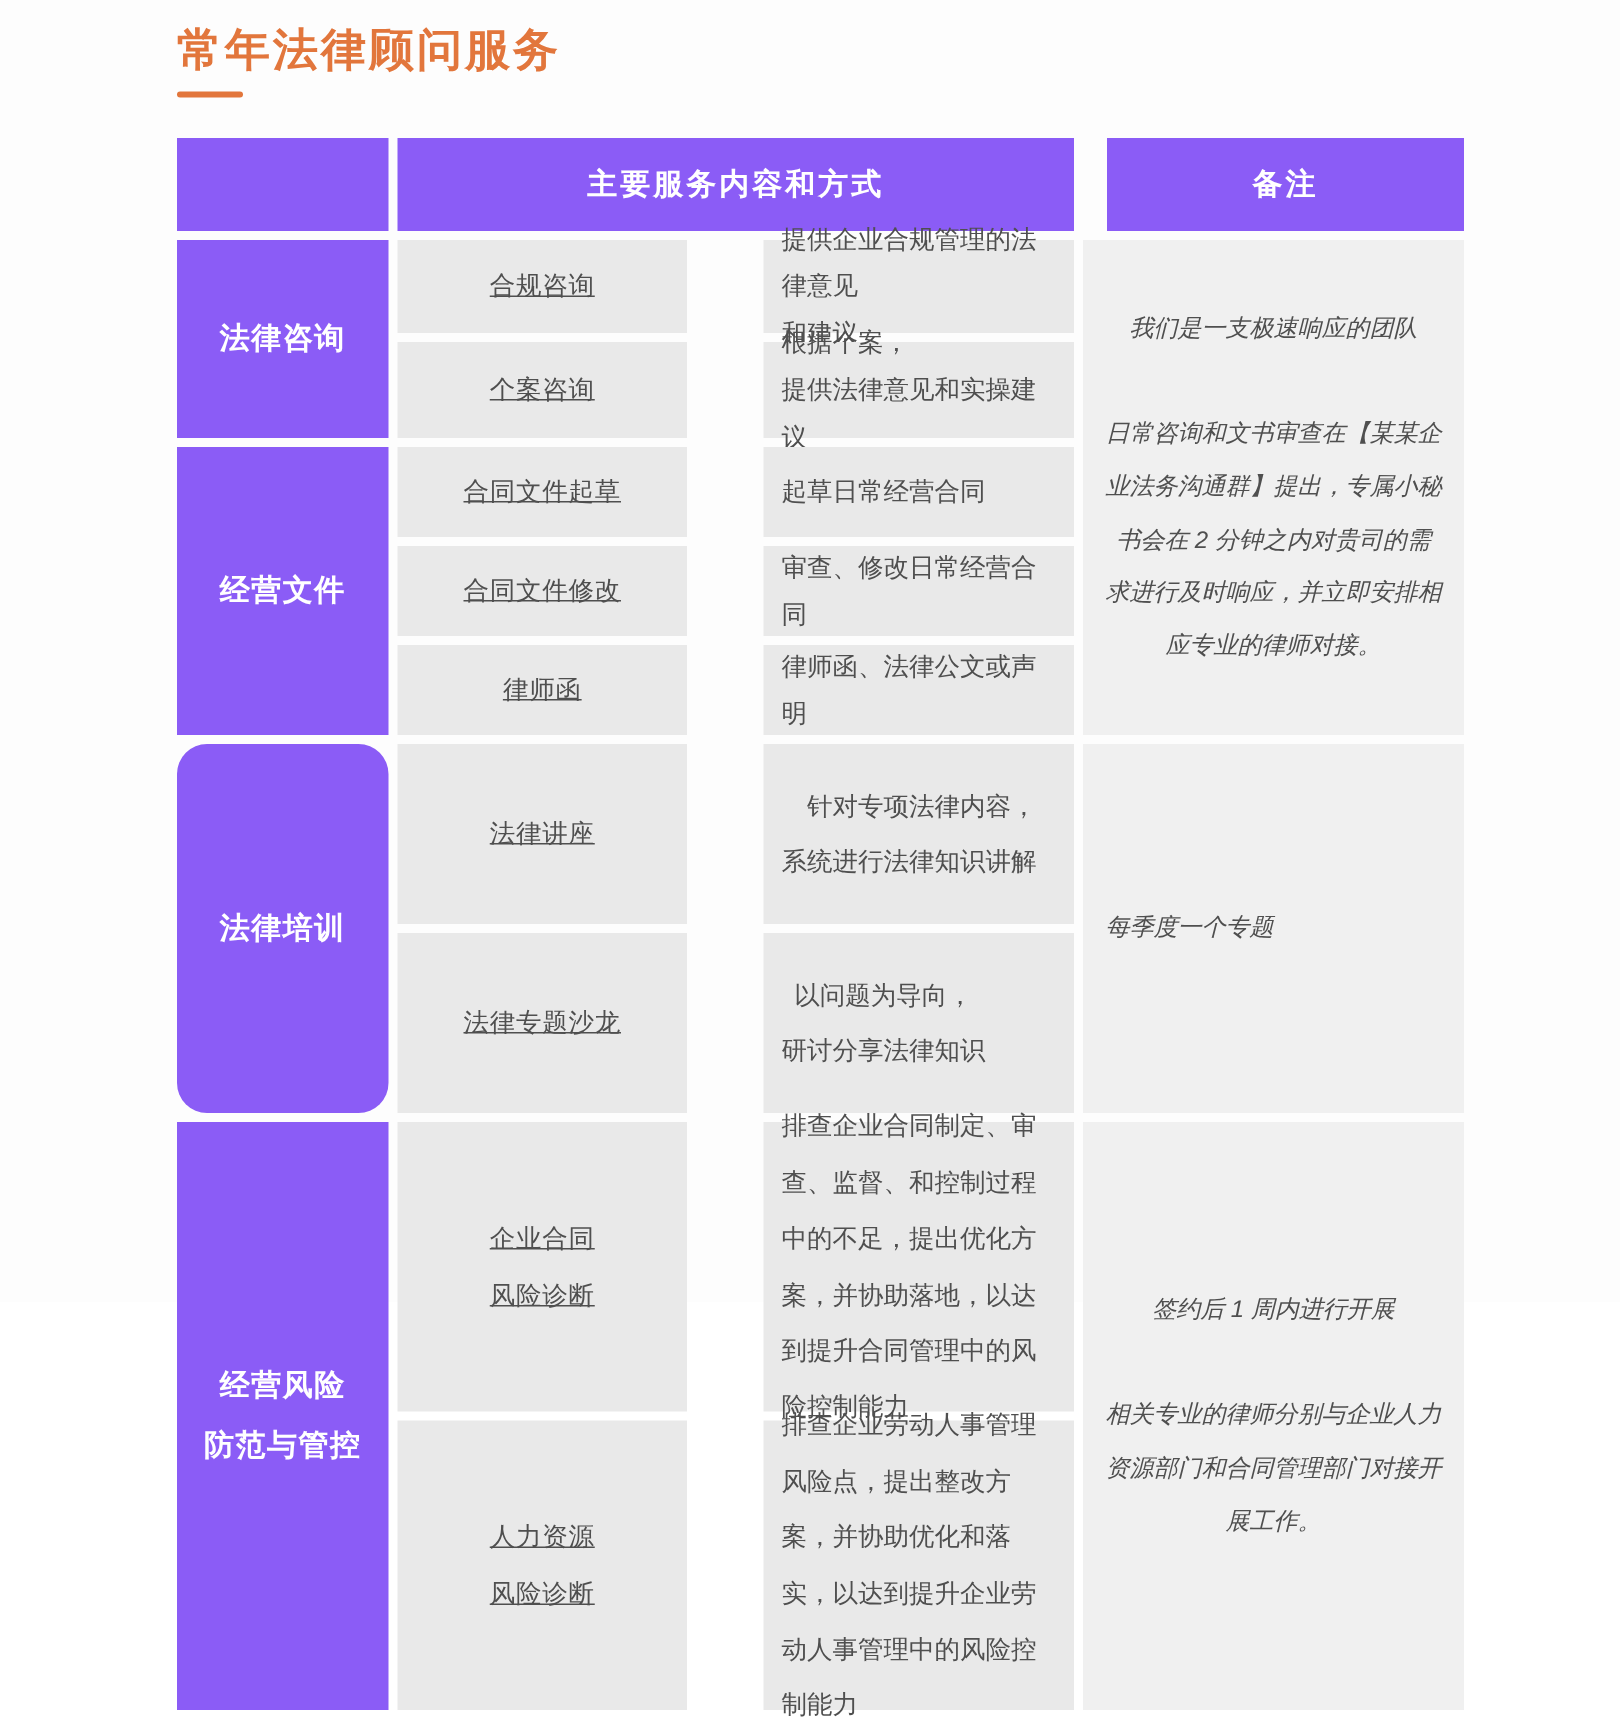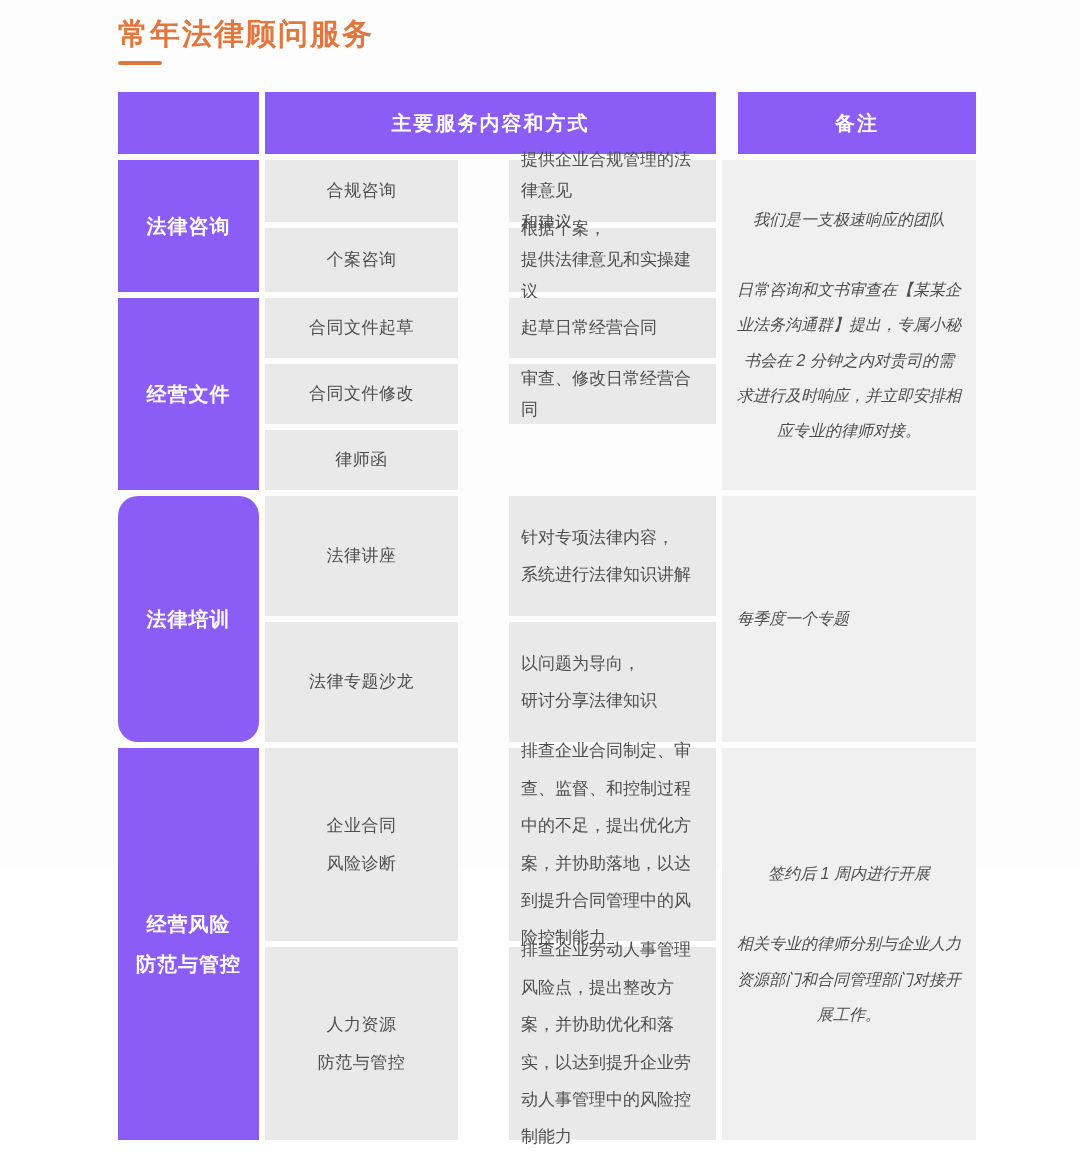--- a/index.html
+++ b/index.html
@@ -78,23 +78,23 @@
     align-items: center;
     text-align: center;
     padding: 10px 15px;
     line-height: 2.2;
     white-space: pre-line;
     font-style: italic;
   }
   .lh-lg { line-height: 2.2; }
   
   .r2 { grid-row: 2; } .r3 { grid-row: 3; } .r4 { grid-row: 4; } .r5 { grid-row: 5; }
-  .r6 { grid-row: 6; } .r7 { grid-row: 7; } .r8 { grid-row: 8; } .r9 { grid-row: 9; }
+  .r6 { grid-row: 6; } .r7 { grid-row: 7; text-align: right; } .r8 { grid-row: 8; text-align: center; } .r9 { grid-row: 9; }
   .r10 { grid-row: 10; }
-  .col-name { grid-column: 2; }
+  .col-name { grid-column: 2; text-decoration: underline; }
   .col-desc { grid-column: 3; }
   #h-blank   { grid-area: 1 / 1 / 2 / 2; }
   #h-service { grid-area: 1 / 2 / 2 / 4; }
   #h-remark  { grid-area: 1 / 4 / 2 / 5; margin-left: 16px; }
   #cat-1 { grid-area: 2 / 1 / 4 / 2; }
   #cat-2 { grid-area: 4 / 1 / 7 / 2; }
   #cat-3 { grid-area: 7 / 1 / 9 / 2; border-radius: 20px; }
   #cat-4 { grid-area: 9 / 1 / 11 / 2; }
   #remark-1 { grid-area: 2 / 4 / 7 / 5; }
   #remark-2 { grid-area: 7 / 4 / 9 / 5; }
@@ -124,33 +124,34 @@
 和建议</div>
     <div class="cell c-name r3 col-name">个案咨询</div>
     <div class="cell c-desc r3 col-desc">根据个案，
 提供法律意见和实操建议</div>
 
     <div class="cell c-name r4 col-name">合同文件起草</div>
     <div class="cell c-desc r4 col-desc">起草日常经营合同</div>
     <div class="cell c-name r5 col-name">合同文件修改</div>
     <div class="cell c-desc r5 col-desc">审查、修改日常经营合同</div>
     <div class="cell c-name r6 col-name">律师函</div>
+    <div class="cell c-desc r6 col-desc">律师函、法律公文或声明</div>
 
     <div class="cell c-name r7 col-name">法律讲座</div>
     <div class="cell c-desc lh-lg r7 col-desc">针对专项法律内容，
 系统进行法律知识讲解</div>
     <div class="cell c-name r8 col-name">法律专题沙龙</div>
     <div class="cell c-desc lh-lg r8 col-desc">以问题为导向，
 研讨分享法律知识</div>
 
     <div class="cell c-name r9 col-name">企业合同
 风险诊断</div>
     <div class="cell c-desc lh-lg r9 col-desc">排查企业合同制定、审查、监督、和控制过程中的不足，提出优化方案，并协助落地，以达到提升合同管理中的风险控制能力</div>
     <div class="cell c-name r10 col-name">人力资源
-防范与管控</div>
+风险诊断</div>
     <div class="cell c-desc lh-lg r10 col-desc">排查企业劳动人事管理风险点，提出整改方案，并协助优化和落实，以达到提升企业劳动人事管理中的风险控制能力</div>
 
     <div id="remark-1" class="cell c-remark">我们是一支极速响应的团队
 
 日常咨询和文书审查在【某某企业法务沟通群】提出，专属小秘书会在 2 分钟之内对贵司的需求进行及时响应，并立即安排相应专业的律师对接。</div>
     <div id="remark-2" class="cell c-remark">每季度一个专题</div>
     <div id="remark-3" class="cell c-remark">签约后 1 周内进行开展
 
 相关专业的律师分别与企业人力资源部门和合同管理部门对接开展工作。</div>
   </div>

